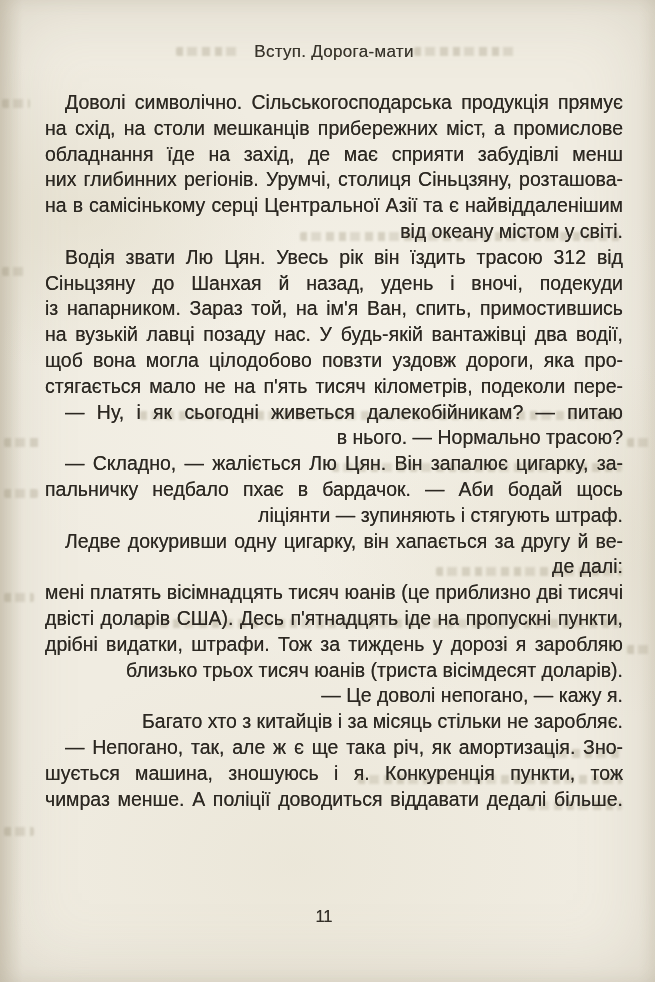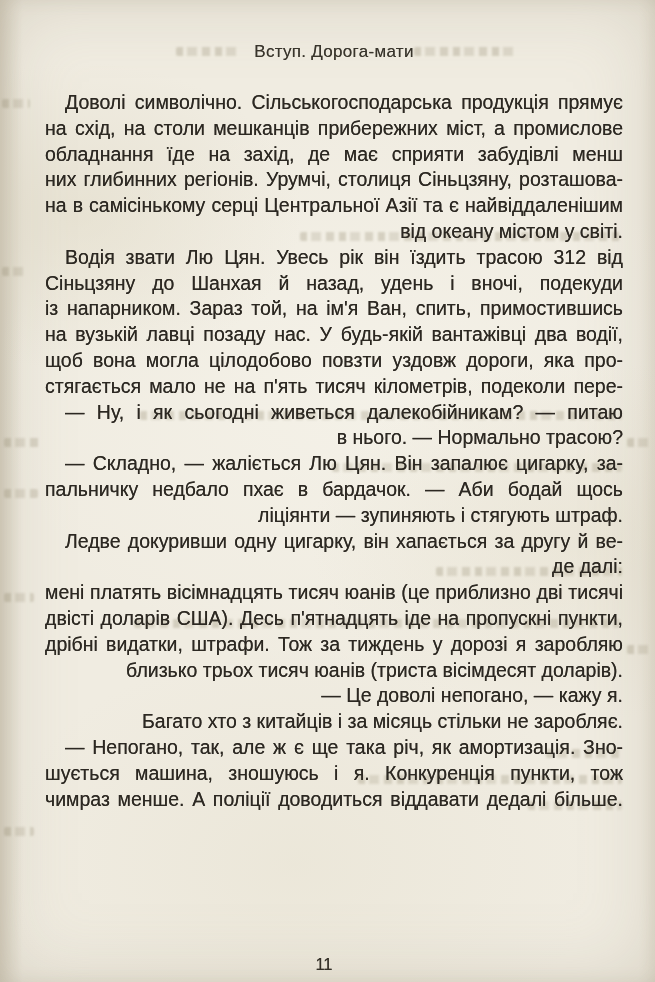--- a/index.html
+++ b/index.html
@@ -41,21 +41,20 @@
   .line.just { text-align: justify; text-align-last: justify; }
   .line.last { text-align: right; }
   .line.indent { text-indent: 20px; }
   .page-number {
     position: absolute;
     top: 907px; left: 0; width: 648px;
     text-align: center;
     font-size: 16.5px;
     color: #332f27;
     text-shadow: 0 0 .5px rgba(51,47,39,.7);
-    margin-top: 48px;
   }
   .ghost {
     position: absolute;
     height: 9px;
     border-radius: 2px;
     background: repeating-linear-gradient(90deg,
       rgba(146,137,111,.60) 0 7px, rgba(146,137,111,0) 7px 11px,
       rgba(146,137,111,.42) 11px 21px, rgba(146,137,111,0) 21px 26px,
       rgba(146,137,111,.55) 26px 34px, rgba(146,137,111,0) 34px 39px);
     filter: blur(1.3px);

